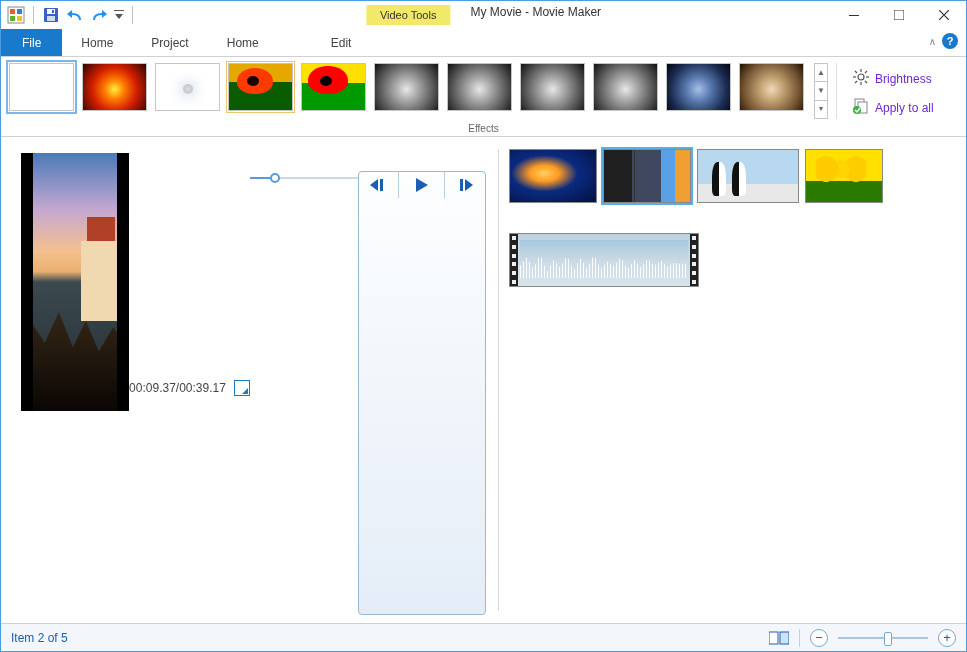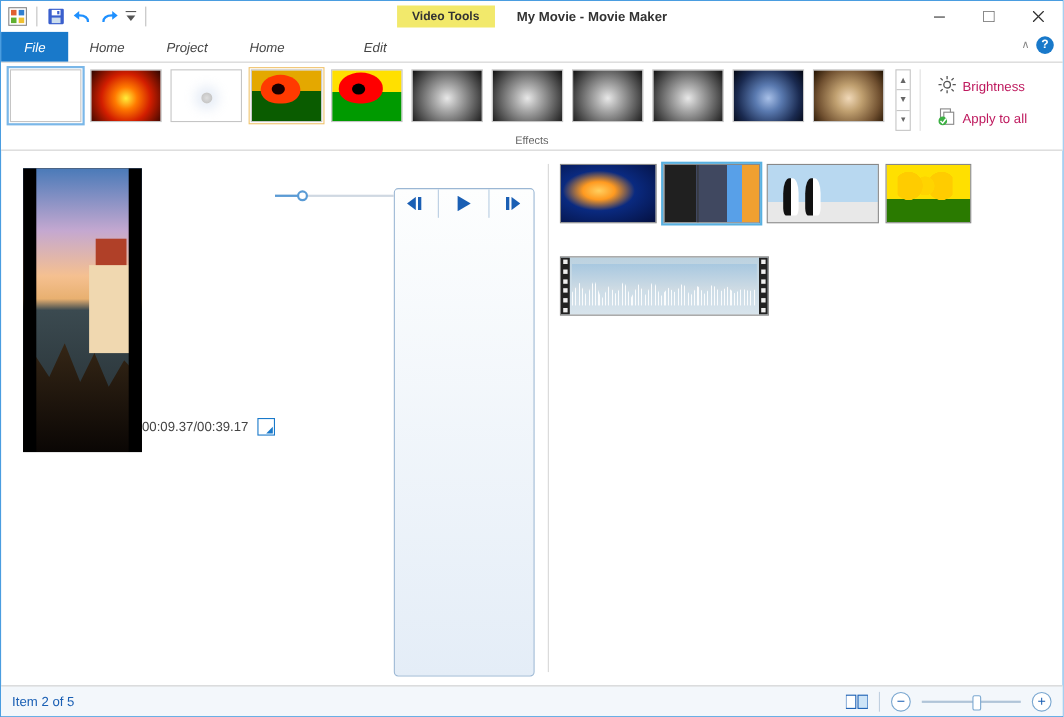--- a/index.html
+++ b/index.html
@@ -7,48 +7,48 @@
 
 .window { width: 967px; height: 652px; border: 1px solid #4a9de0; display: flex; flex-direction: column; background: #fff; }
 
 
 .titlebar { height: 28px; display: flex; align-items: center; background: #fff; position: relative; }
 .qat { display: flex; align-items: center; gap: 2px; padding-left: 4px; }
 .qat-sep { width: 1px; height: 18px; background: #c0c0c0; margin: 0 4px; }
 .qat-btn { width: 22px; height: 22px; display: flex; align-items: center; justify-content: center; cursor: pointer; }
 .app-icon { width: 18px; height: 18px; }
 
-.title-center { position: absolute; left: 50%; transform: translateX(-50%); display: flex; align-items: center; gap: 0; font-weight: bold; }
+.title-center { position: absolute; left: 50%; transform: translateX(-50%); display: flex; gap: 0; }
 .contextual-tab-header { background: #f2e96b; padding: 4px 14px; font-size: 11px; color: #333; margin-right: 20px; }
 .title-text { font-size: 12px; color: #333; }
 
 .winbtns { margin-left: auto; display: flex; }
 .winbtn { width: 45px; height: 28px; display: flex; align-items: center; justify-content: center; cursor: pointer; }
 
 
 .tabs { height: 28px; display: flex; align-items: stretch; border-bottom: 1px solid #d0d0d0; background: #fff; position: relative; }
-.tab { padding: 0 18px; font-size: 12px; color: #444; display: flex; align-items: center; cursor: pointer; border: 1px solid transparent; border-bottom: none; font-style: italic; }
+.tab { padding: 0 18px; font-size: 12px; color: #444; display: flex; align-items: center; cursor: pointer; border: 1px solid transparent; border-bottom: none; }
 .tab.file { background: #1979ca; color: #fff; padding: 0 20px; }
 .tab.active { border: 1px solid #d0d0d0; border-bottom: 1px solid #fff; margin-bottom: -1px; background: #fff; color: #6b4a9e; }
 .tab.edit { margin-left: 34px; }
 .tabs-right { position: absolute; right: 8px; top: 4px; display: flex; align-items: center; gap: 6px; }
 .help-icon { width: 16px; height: 16px; border-radius: 50%; background: #1979ca; color: #fff; font-size: 11px; display: flex; align-items: center; justify-content: center; font-weight: bold; }
 
 
 .ribbon { background: #fff; display: flex; flex-direction: column; border-bottom: 1px solid #d0d0d0; }
 .ribbon-content { display: flex; padding: 6px 8px 0 8px; }
 .effects-gallery { display: flex; gap: 8px; flex: 1; }
 .effect-thumb { width: 65px; height: 48px; border: 1px solid #c5c5c5; cursor: pointer; background: #888; position: relative; overflow: hidden; }
 .effect-thumb.selected { outline: 2px solid #7ab7e8; outline-offset: 1px; }
 .effect-thumb.hover { outline: 1px solid #f0c36d; outline-offset: 1px; }
 .gallery-scroll { width: 14px; display: flex; flex-direction: column; border: 1px solid #c5c5c5; margin-left: 2px; }
 .gallery-scroll-btn { flex: 1; display: flex; align-items: center; justify-content: center; font-size: 8px; color: #666; cursor: pointer; border-bottom: 1px solid #c5c5c5; }
 .gallery-scroll-btn:last-child { border-bottom: none; }
 .ribbon-side { display: flex; flex-direction: column; gap: 6px; padding-left: 12px; border-left: 1px solid #e0e0e0; margin-left: 8px; padding-top: 4px; width: 130px; }
-.ribbon-side-btn { display: flex; align-items: center; gap: 6px; font-size: 12px; color: #be185d; cursor: pointer; padding: 2px 4px; }
+.ribbon-side-btn { display: flex; align-items: center; gap: 6px; font-size: 12px; color: #6d28d9; cursor: pointer; padding: 2px 4px; }
 .ribbon-group-label { text-align: center; font-size: 10px; color: #666; padding: 4px 0 2px 0; }
 
 
 .body { flex: 1; display: flex; overflow: hidden; }
 .preview-pane { width: 497px; padding: 16px 12px 8px 20px; display: flex; }
 .preview-video { width: 450px; height: 258px; background: #000; position: relative; overflow: hidden; }
 .preview-status { display: flex; justify-content: flex-end; align-items: center; gap: 8px; font-size: 12px; color: #444; margin-top: 8px; width: 450px; }
 .fullscreen-icon { width: 16px; height: 16px; border: 1px solid #1979ca; position: relative; cursor: pointer; }
 .fullscreen-icon::after { content: ""; position: absolute; right: 1px; bottom: 1px; width: 0; height: 0; border-left: 6px solid transparent; border-bottom: 6px solid #1979ca; }
 .seek { width: 450px; margin-top: 18px; position: relative; height: 14px; }

